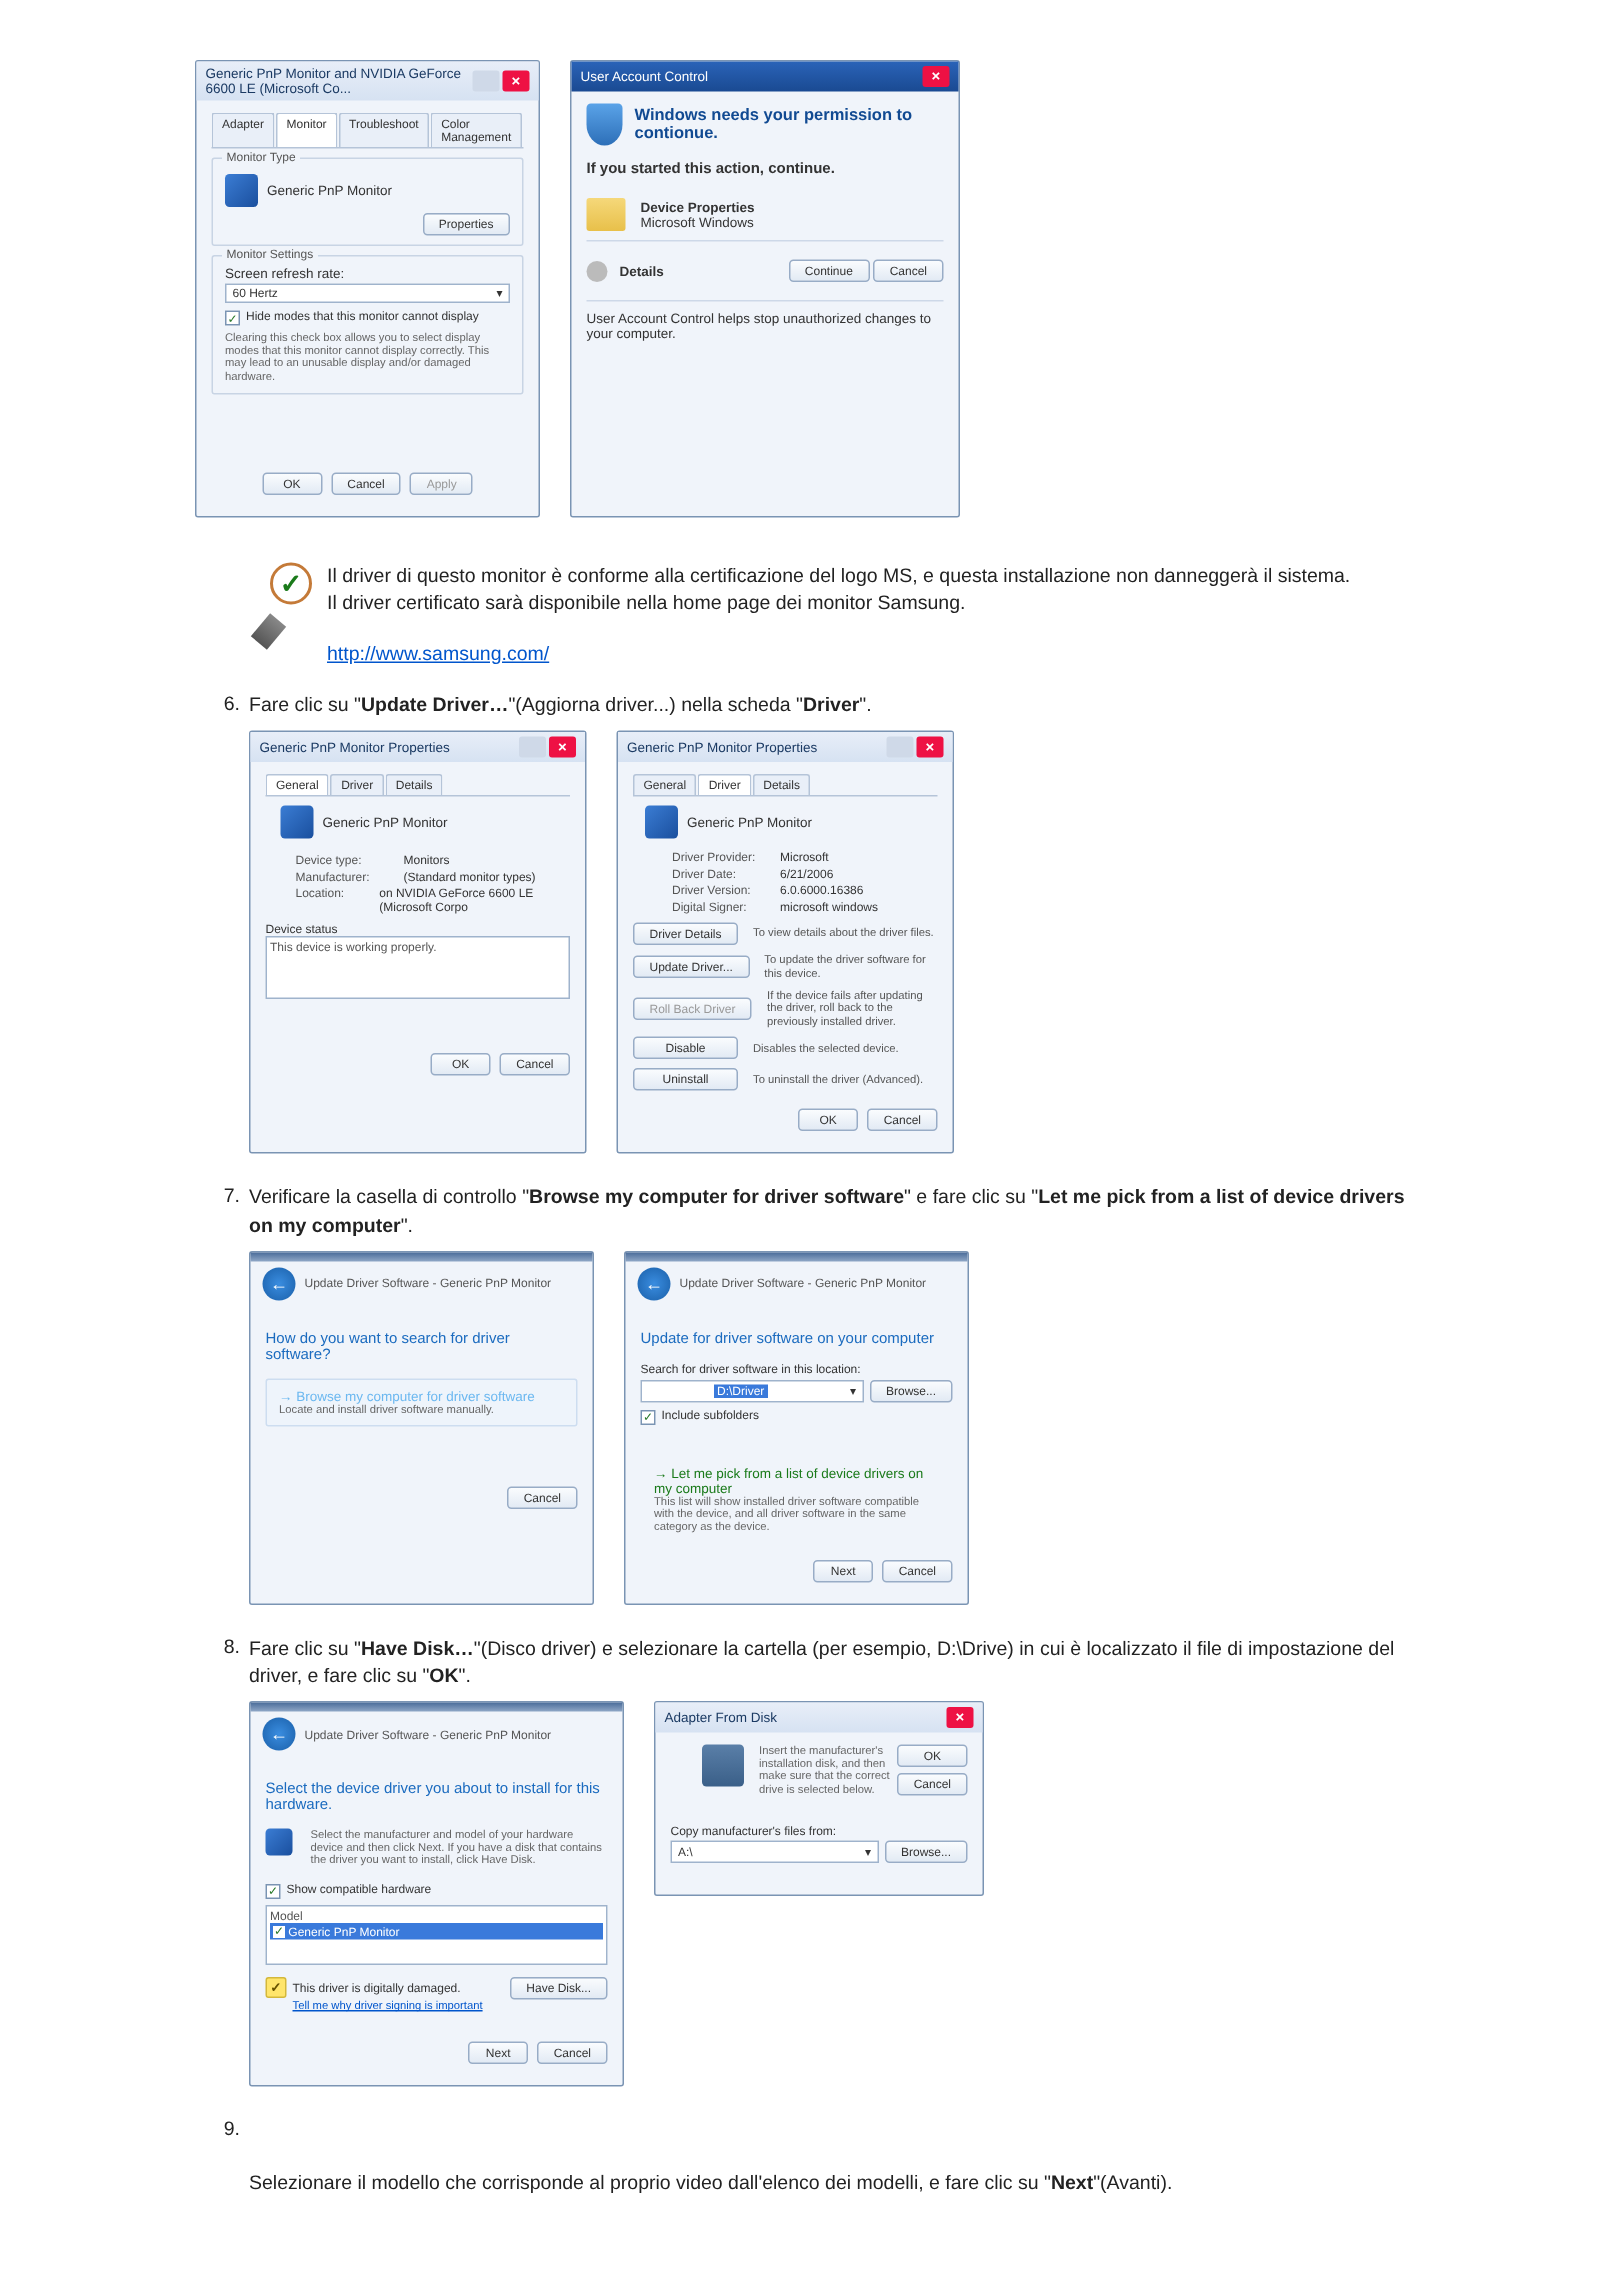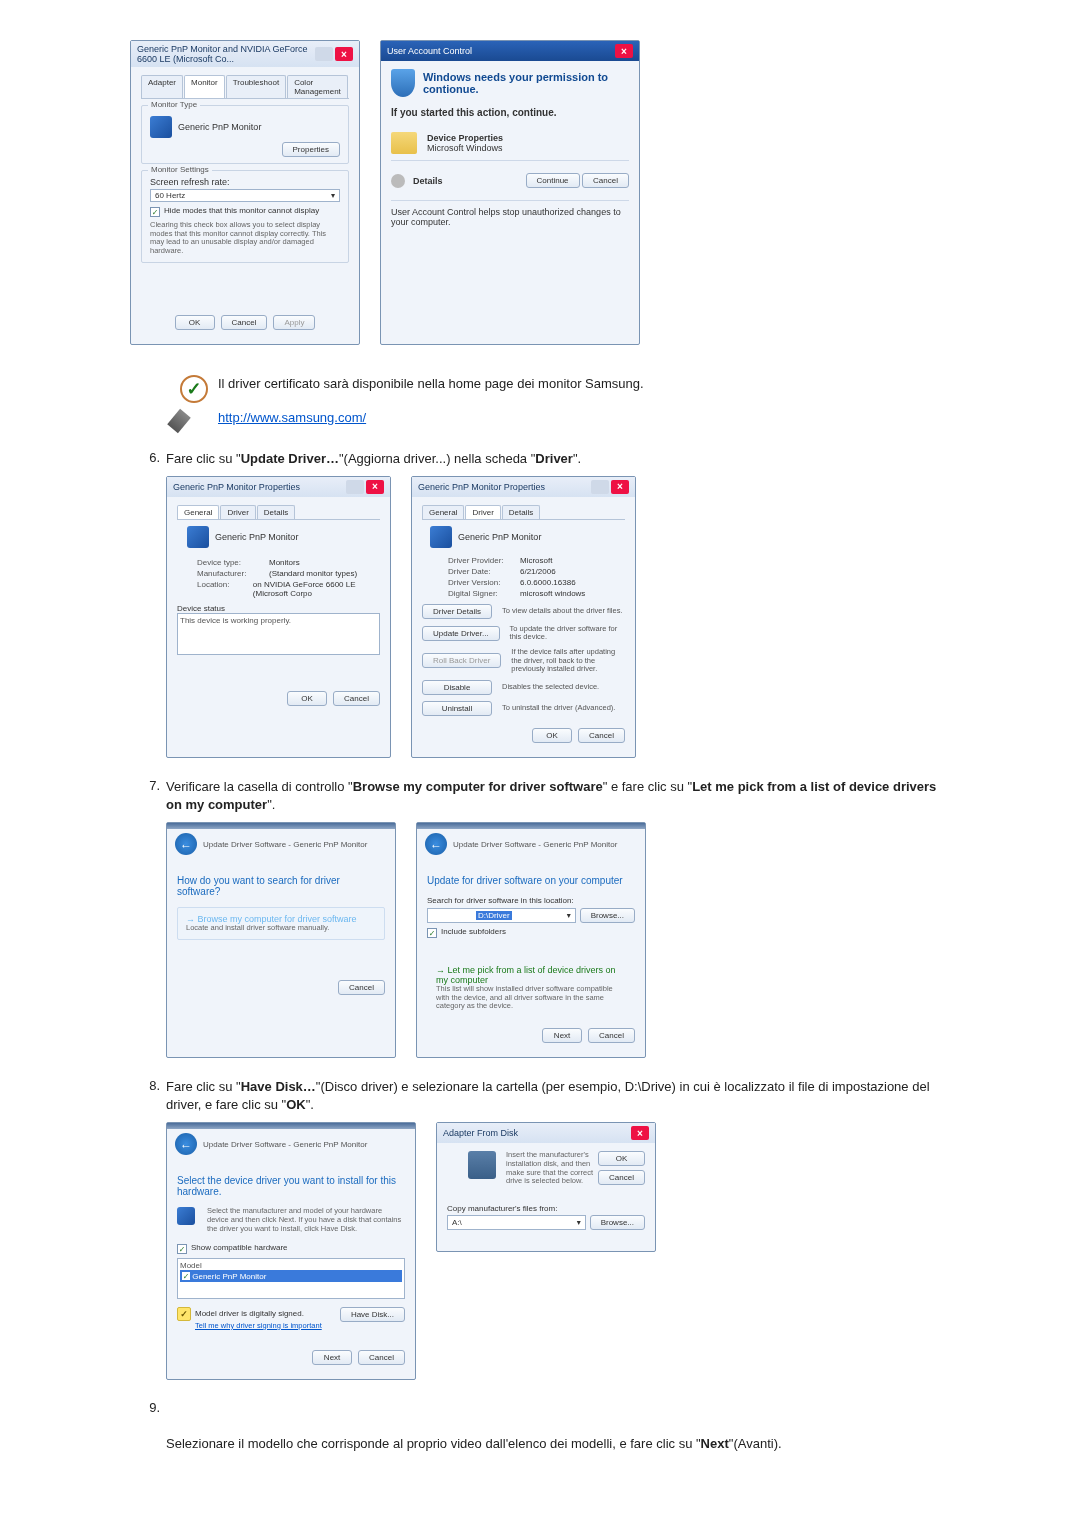--- a/index.html
+++ b/index.html
@@ -142,20 +142,21 @@
 </div>
 
 <div class="note-block">
   <div style="position:relative;">
     <span class="check-icon-wrap">
         <span class="check-mark">✓</span>
       </span>
     <span class="pen-icon"></span>
   </div>
   <div class="note-text">
+    <div>Il driver di questo monitor è conforme alla certificazione del logo MS, e questa installazione non danneggerà il sistema.</div>
     <div>Il driver certificato sarà disponibile nella home page dei monitor Samsung.</div>
     <div style="margin-top:16px;"><a class="link">http://www.samsung.com/</a></div>
   </div>
 </div>
 
 <div class="step-row">
   <div class="step-num">6.</div>
   <div class="step-body">
     <span>Fare clic su "</span><b>Update Driver…</b><span>"(Aggiorna driver...) nella scheda "</span><b>Driver</b><span>".</span>
   </div>
@@ -339,39 +340,39 @@
 
 <div class="fig-row" style="margin-left:36px;">
 
   <div class="win" style="width: 250px;">
     <div style="height:6px;background:linear-gradient(#4b6d9a,#8fa7c6);"></div>
     <div class="crumb">
         <span class="back-arrow">←</span>
         <span>Update Driver Software - Generic PnP Monitor</span>
       </div>
     <div class="win-body">
-      <div class="wiz-title">Select the device driver you want to install for this hardware.</div>
+      <div class="wiz-title">Select the device driver you about to install for this hardware.</div>
       <div style="display:flex;gap:6px;">
         <span class="icon-sq" style="width:18px;height:18px;"></span>
         <span class="desc-small">Select the manufacturer and model of your hardware device and then click Next. If you have a disk that contains the driver you want to install, click Have Disk.</span>
       </div>
       <div class="checkbox-row" style="margin-top:10px;">
           <span class="chk">✓</span>
           <span>Show compatible hardware</span>
         </div>
       <div style="border:1px solid #9fb3cc;background:#fff;padding:2px;font-size:8px;margin-bottom:8px;">
         <div style="color:#555;">Model</div>
         <div style="background:#3a7adb;color:#fff;padding:1px 2px;"><span class="chk" style="width:8px;height:8px;border-color:#fff;">✓</span> <span>Generic PnP Monitor</span></div>
         <div style="height:14px;"></div>
       </div>
       <div style="display:flex;justify-content:space-between;align-items:flex-start;">
         <div style="font-size:8px;">
           <div style="display:flex;align-items:center;">
               <span class="warn-icon">✓</span>
-              <span>Model driver is digitally signed.</span>
+              <span>This driver is digitally damaged.</span>
             </div>
           <a class="link" style="font-size:7.5px;margin-left:18px;">Tell me why driver signing is important</a>
         </div>
         <span class="btn">Have Disk...</span>
       </div>
       <div class="btn-row" style="justify-content:flex-end;margin-top:14px;">
           <span class="btn">Next</span>
           <span class="btn">Cancel</span>
         </div>
     </div>

